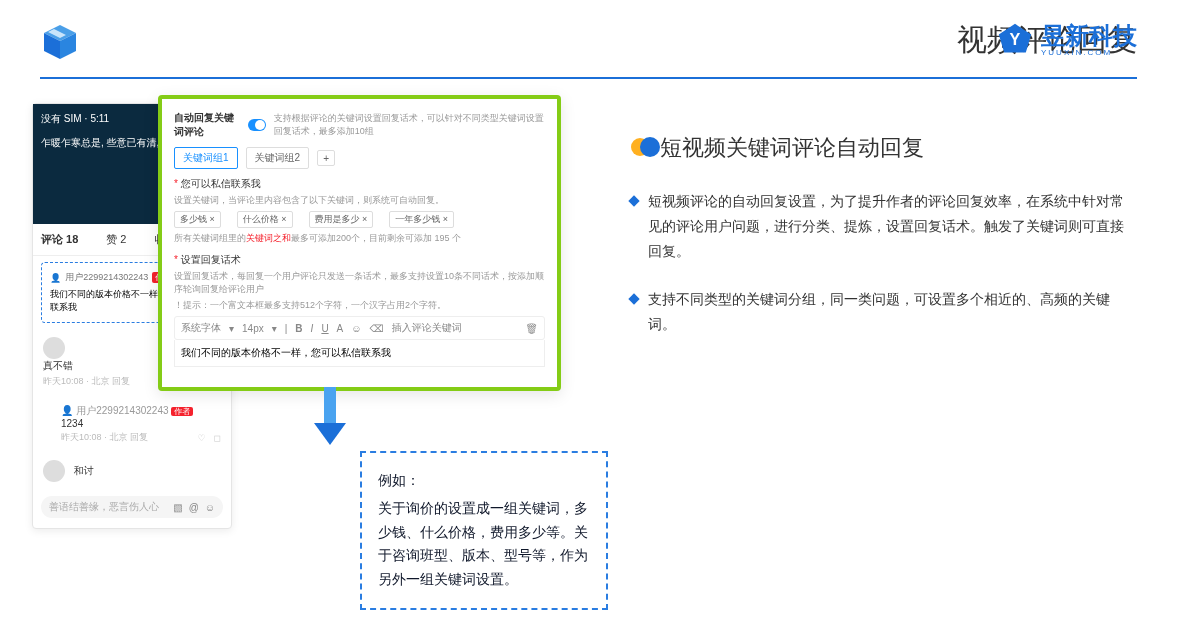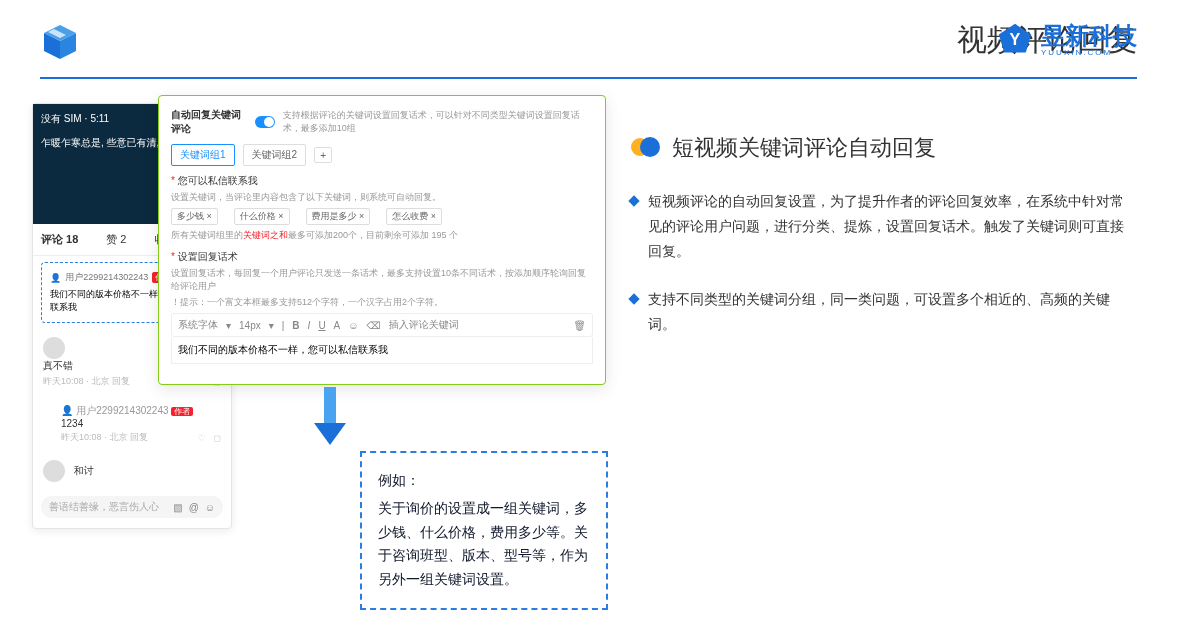--- a/index.html
+++ b/index.html
@@ -27,21 +27,21 @@
 .comment .t { color: #333; font-weight: 500; }
 .comment .m { color: #bbb; font-size: 9px; margin-top: 2px; display: flex; gap: 6px; align-items: center; }
 .icon-right { margin-left: auto; color: #ccc; display: flex; gap: 8px; }
 .reply-box { margin: 6px 8px; border: 1px dashed #2a7de1; border-radius: 4px; padding: 8px; font-size: 9px; }
 .reply-box .usr { color: #777; margin-bottom: 4px; display: flex; align-items: center; gap: 4px; }
 .badge { background: #f5222d; color: #fff; padding: 0 3px; border-radius: 2px; font-size: 8px; }
 .avatar { width: 22px; height: 22px; border-radius: 50%; background: #ddd; display: inline-block; vertical-align: middle; margin-right: 6px; }
 .input-row { background: #f5f5f5; border-radius: 12px; padding: 4px 8px; margin: 6px 8px 10px; display: flex; align-items: center; font-size: 10px; color: #aaa; }
 .input-row .ir-icons { margin-left: auto; display: flex; gap: 6px; color: #888; }
 
-.panel { position: absolute; left: 118px; top: -8px; width: 448px; background: #fff; border: 1px solid #84cc16; border-radius: 4px; box-shadow: 0 4px 16px rgba(0,0,0,0.1); padding: 12px; z-index: 2; font-size: 10px; }
+.panel { position: absolute; left: 118px; top: -8px; width: 403px; background: #fff; border: 4px solid #84cc16; border-radius: 4px; box-shadow: 0 4px 16px rgba(0,0,0,0.1); padding: 12px; z-index: 2; font-size: 10px; }
 .panel-top { display: flex; align-items: center; gap: 8px; color: #333; margin-bottom: 8px; }
 .toggle { width: 24px; height: 12px; background: #1890ff; border-radius: 6px; position: relative; }
 .toggle::after { content: ""; position: absolute; right: 1px; top: 1px; width: 10px; height: 10px; background: #fff; border-radius: 50%; }
 .panel-desc { color: #999; font-size: 9px; }
 .ptabs { display: flex; gap: 8px; margin: 8px 0; align-items: center; font-size: 10px; }
 .ptabs span { padding: 3px 8px; border: 1px solid #ddd; border-radius: 2px; color: #666; }
 .ptabs span.act { border-color: #1890ff; color: #1890ff; }
 .plus { display: inline-flex; width: 16px; height: 16px; border: 1px solid #ddd; border-radius: 2px; align-items: center; justify-content: center; color: #999; }
 .field { margin: 8px 0; }
 .field label { font-size: 10px; color: #333; display: block; margin-bottom: 3px; }
@@ -52,21 +52,21 @@
 .tip { color: #999; font-size: 9px; margin-top: 3px; }
 .red { color: #f5222d; }
 .toolbar { border: 1px solid #eee; border-radius: 3px; padding: 4px 6px; display: flex; gap: 8px; font-size: 10px; color: #888; align-items: center; margin-top: 4px; }
 .editor { border: 1px solid #eee; border-top: none; padding: 6px; font-size: 10px; }
 
 .arrow { position: absolute; left: 270px; top: 284px; z-index: 3; }
 .info-dashed { position: absolute; left: 320px; top: 348px; width: 248px; border: 2px dashed #2a7de1; padding: 16px; font-size: 14px; color: #0f172a; line-height: 1.7; }
 .info-dashed .lbl { margin-bottom: 4px; }
 
 .right { flex: 1; padding-top: 30px; }
-.right-title { font-size: 22px; font-weight: 500; color: #333; margin-bottom: 26px; display: flex; align-items: center; gap: 12px; }
+.right-title { font-size: 22px; font-weight: 500; color: #333; margin-bottom: 26px; display: flex; align-items: center; }
 .dot-icon { width: 30px; height: 30px; }
 .bullet { display: flex; gap: 10px; font-size: 14px; color: #333; line-height: 1.8; margin-bottom: 22px; }
 .diamond { width: 8px; height: 8px; background: #1B6FD8; transform: rotate(45deg); margin-top: 8px; flex-shrink: 0; }
 </style>
 </head>
 <body>
 
 <div class="header">
   <svg class="header-icon" viewBox="0 0 40 40">
     <polygon points="20,4 36,12 20,20 4,12" fill="#4A9FE8"></polygon>
@@ -160,21 +160,21 @@
         <span>关键词组2</span>
         <span class="plus">+</span>
       </div>
       <div class="field">
         <label>您可以私信联系我</label>
         <div class="hint">设置关键词，当评论里内容包含了以下关键词，则系统可自动回复。</div>
         <div class="tags">
           <span>多少钱 ×</span>
           <span>什么价格 ×</span>
           <span>费用是多少 ×</span>
-          <span>怎么收费 ×</span>
+          <span>一年多少钱 ×</span>
         </div>
         <div class="tip"><span>所有关键词组里的</span><span class="red">关键词之和</span><span>最多可添加200个，目前剩余可添加 195 个</span></div>
       </div>
       <div class="field">
         <label>设置回复话术</label>
         <div class="hint">设置回复话术，每回复一个用户评论只发送一条话术，最多支持设置10条不同话术，按添加顺序轮询回复给评论用户</div>
         <div class="tip">！提示：一个富文本框最多支持512个字符，一个汉字占用2个字符。</div>
         <div class="toolbar">
           <span>系统字体</span>
             <span>▾</span>

